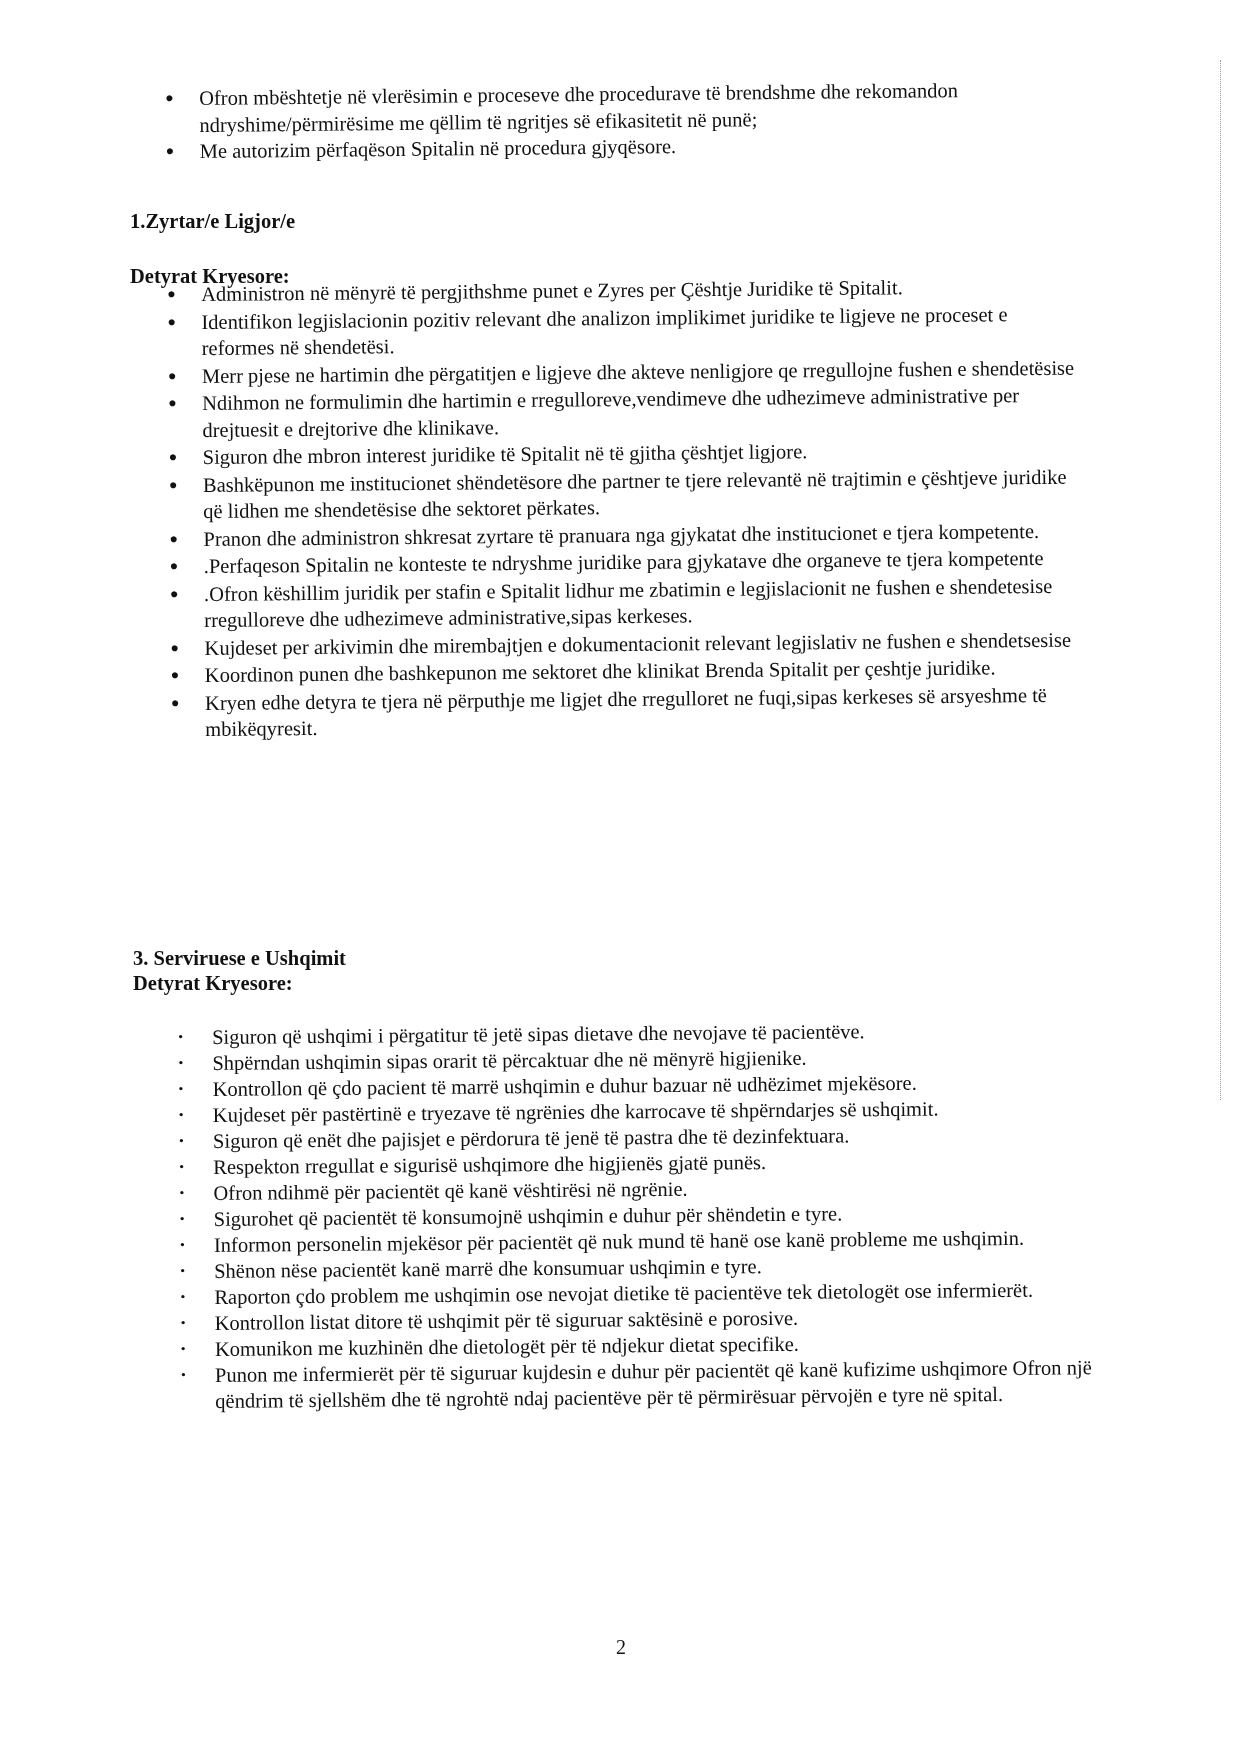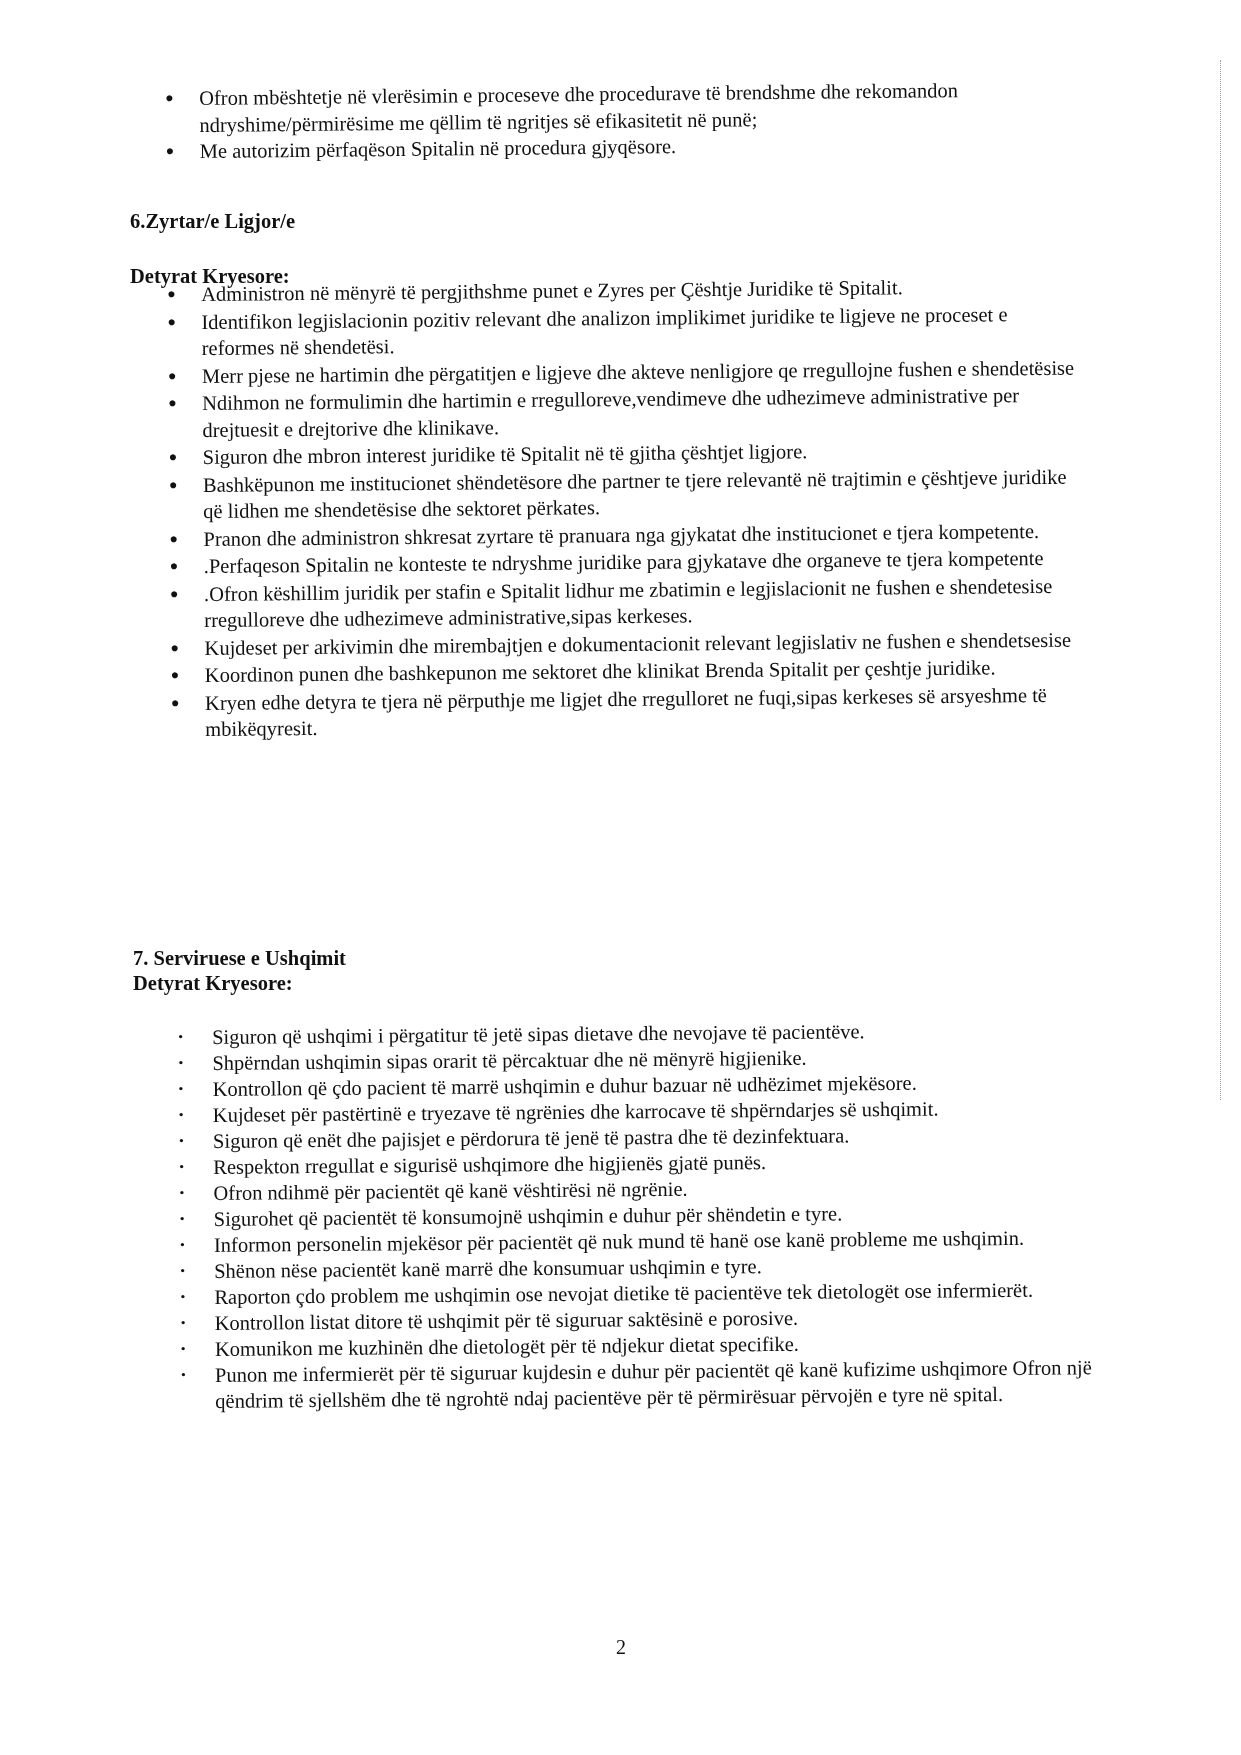--- a/index.html
+++ b/index.html
@@ -40,40 +40,40 @@
 <div class="page">
   <div class="scan-edge"></div>
 
   <div class="block" id="sec1">
     <ul>
       <li><span class="bullet">●</span><span>Ofron mbështetje në vlerësimin e proceseve dhe procedurave të brendshme dhe rekomandon ndryshime/përmirësime me qëllim të ngritjes së efikasitetit në punë;</span></li>
       <li><span class="bullet">●</span><span>Me autorizim përfaqëson Spitalin në procedura gjyqësore.</span></li>
     </ul>
   </div>
 
-  <div class="heading" id="sec2-title">6.Zyrtar/e Ligjor/e</div>
+  <div class="heading" id="sec2-title">1.Zyrtar/e Ligjor/e</div>
   <div class="heading" id="sec2-sub">Detyrat Kryesore:</div>
   <div class="block" id="sec2">
     <ul>
       <li><span class="bullet">●</span><span>Administron në mënyrë të pergjithshme punet e Zyres per Çështje Juridike  të Spitalit.</span></li>
       <li><span class="bullet">●</span><span>Identifikon legjislacionin pozitiv relevant dhe analizon implikimet juridike te ligjeve ne proceset e    reformes në shendetësi.</span></li>
       <li><span class="bullet">●</span><span>Merr pjese ne hartimin dhe përgatitjen e ligjeve dhe akteve nenligjore qe rregullojne fushen e shendetësise</span></li>
       <li><span class="bullet">●</span><span>Ndihmon ne formulimin dhe hartimin e rregulloreve,vendimeve dhe udhezimeve administrative per drejtuesit e drejtorive dhe klinikave.</span></li>
       <li><span class="bullet">●</span><span>Siguron dhe mbron interest juridike të Spitalit në të gjitha çështjet ligjore.</span></li>
       <li><span class="bullet">●</span><span>Bashkëpunon me institucionet shëndetësore dhe partner te tjere relevantë në trajtimin e çështjeve juridike që lidhen me shendetësise dhe sektoret përkates.</span></li>
       <li><span class="bullet">●</span><span> Pranon dhe administron shkresat zyrtare të pranuara nga gjykatat dhe institucionet e tjera kompetente.</span></li>
       <li><span class="bullet">●</span><span>.Perfaqeson Spitalin ne konteste te ndryshme juridike para gjykatave dhe organeve te tjera kompetente</span></li>
       <li><span class="bullet">●</span><span>.Ofron këshillim juridik per stafin e Spitalit lidhur me zbatimin e legjislacionit ne fushen e shendetesise rregulloreve dhe udhezimeve administrative,sipas kerkeses.</span></li>
       <li><span class="bullet">●</span><span> Kujdeset per arkivimin dhe mirembajtjen e dokumentacionit relevant legjislativ ne fushen e shendetsesise</span></li>
       <li><span class="bullet">●</span><span>Koordinon punen dhe bashkepunon me sektoret dhe klinikat Brenda Spitalit per çeshtje juridike.</span></li>
       <li><span class="bullet">●</span><span>Kryen edhe detyra te tjera në përputhje me ligjet dhe rregulloret ne fuqi,sipas kerkeses së arsyeshme të mbikëqyresit.</span></li>
     </ul>
   </div>
 
-  <div class="heading" id="sec3-title">7. Serviruese e Ushqimit</div>
+  <div class="heading" id="sec3-title">3. Serviruese e Ushqimit</div>
   <div class="heading" id="sec3-sub">Detyrat Kryesore:</div>
   <div class="block" id="sec3">
     <ul>
       <li><span class="bullet">•</span><span>Siguron që ushqimi i përgatitur të jetë sipas dietave dhe nevojave të pacientëve.</span></li>
       <li><span class="bullet">•</span><span>Shpërndan ushqimin sipas orarit të përcaktuar dhe në mënyrë higjienike.</span></li>
       <li><span class="bullet">•</span><span>Kontrollon që çdo pacient të marrë ushqimin e duhur bazuar në udhëzimet mjekësore.</span></li>
       <li><span class="bullet">•</span><span>Kujdeset për pastërtinë e tryezave të ngrënies dhe karrocave të shpërndarjes së ushqimit.</span></li>
       <li><span class="bullet">•</span><span>Siguron që enët dhe pajisjet e përdorura të jenë të pastra dhe të dezinfektuara.</span></li>
       <li><span class="bullet">•</span><span>Respekton rregullat e sigurisë ushqimore dhe higjienës gjatë punës.</span></li>
       <li><span class="bullet">•</span><span>Ofron ndihmë për pacientët që kanë vështirësi në ngrënie.</span></li>

